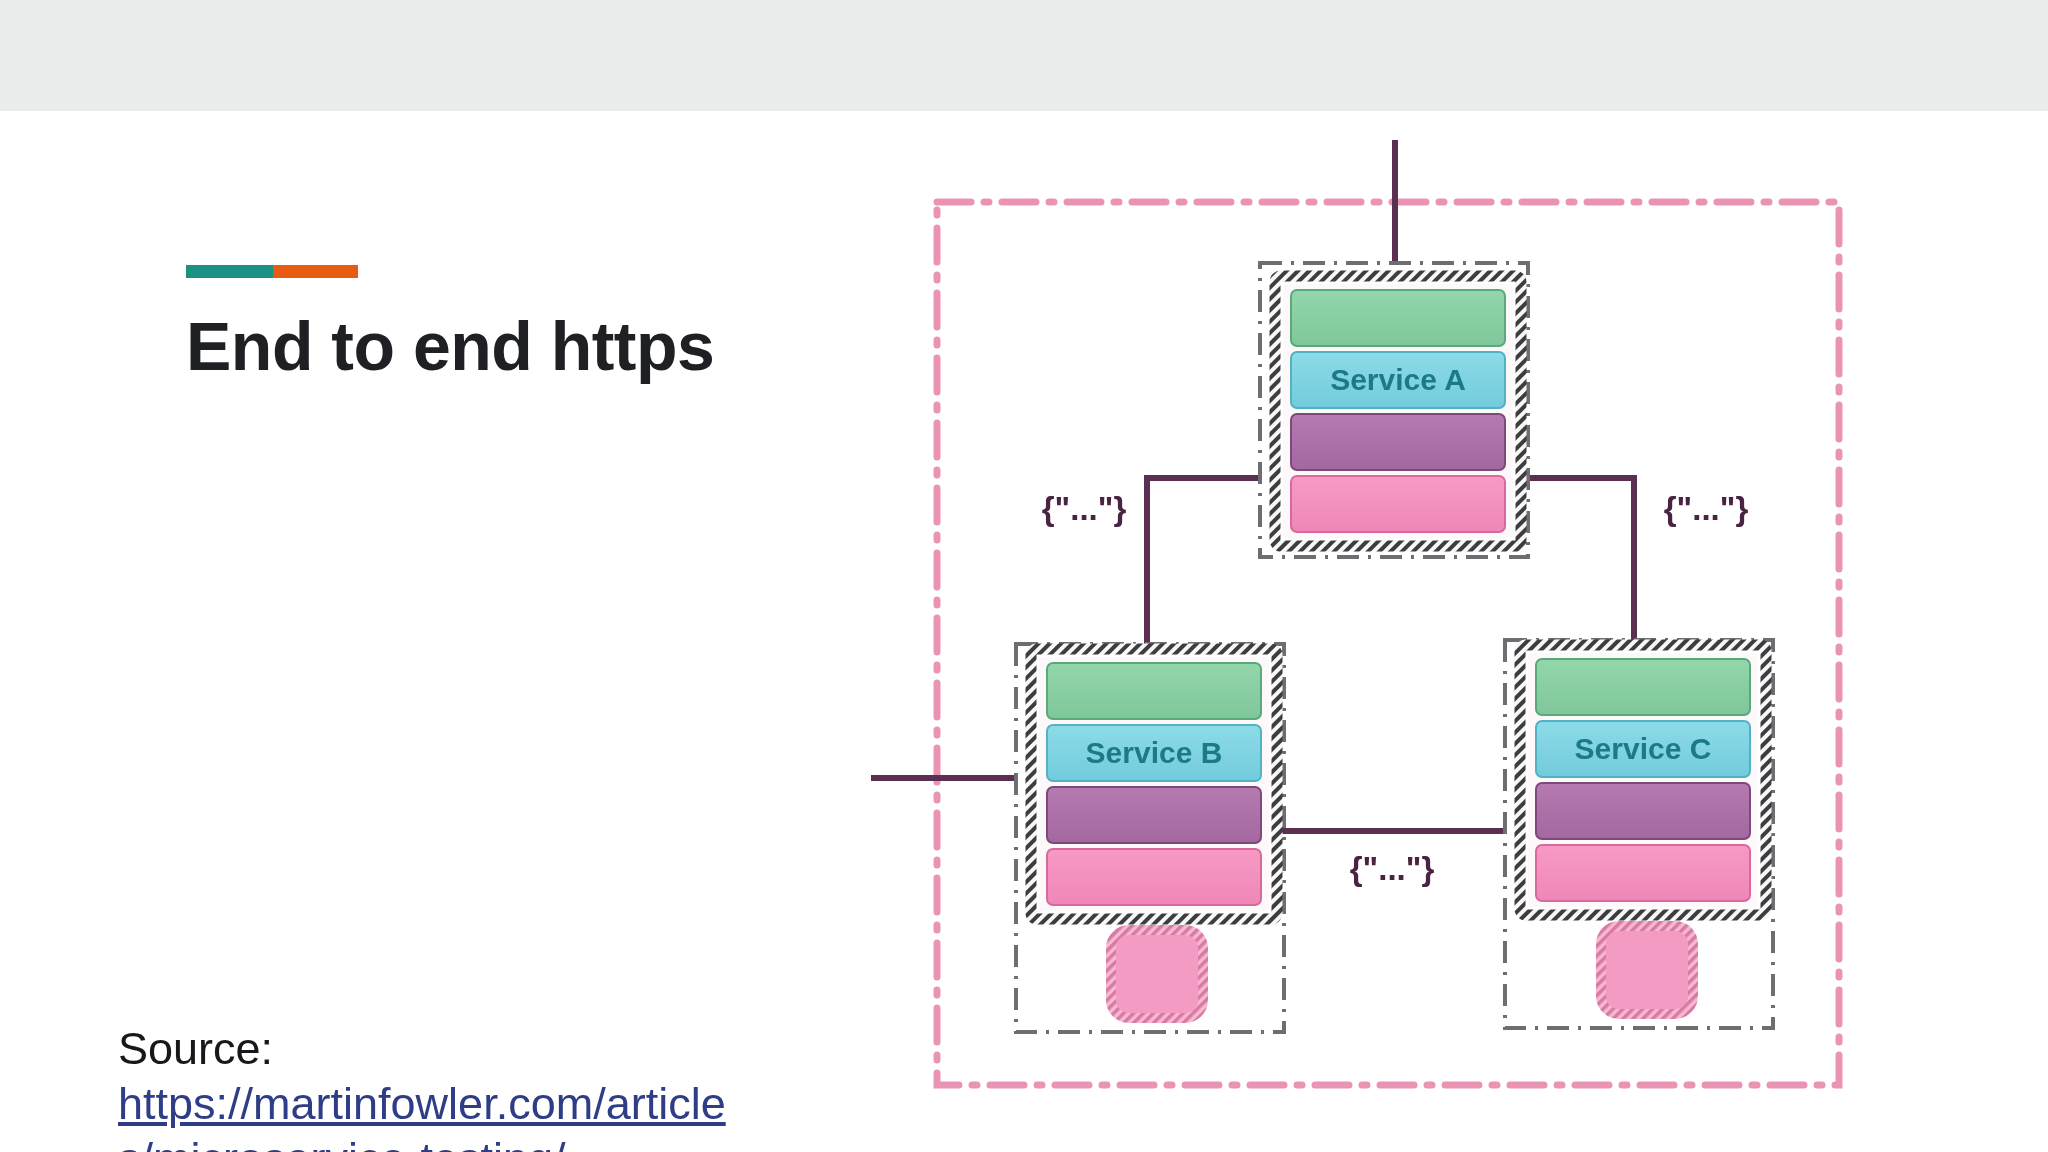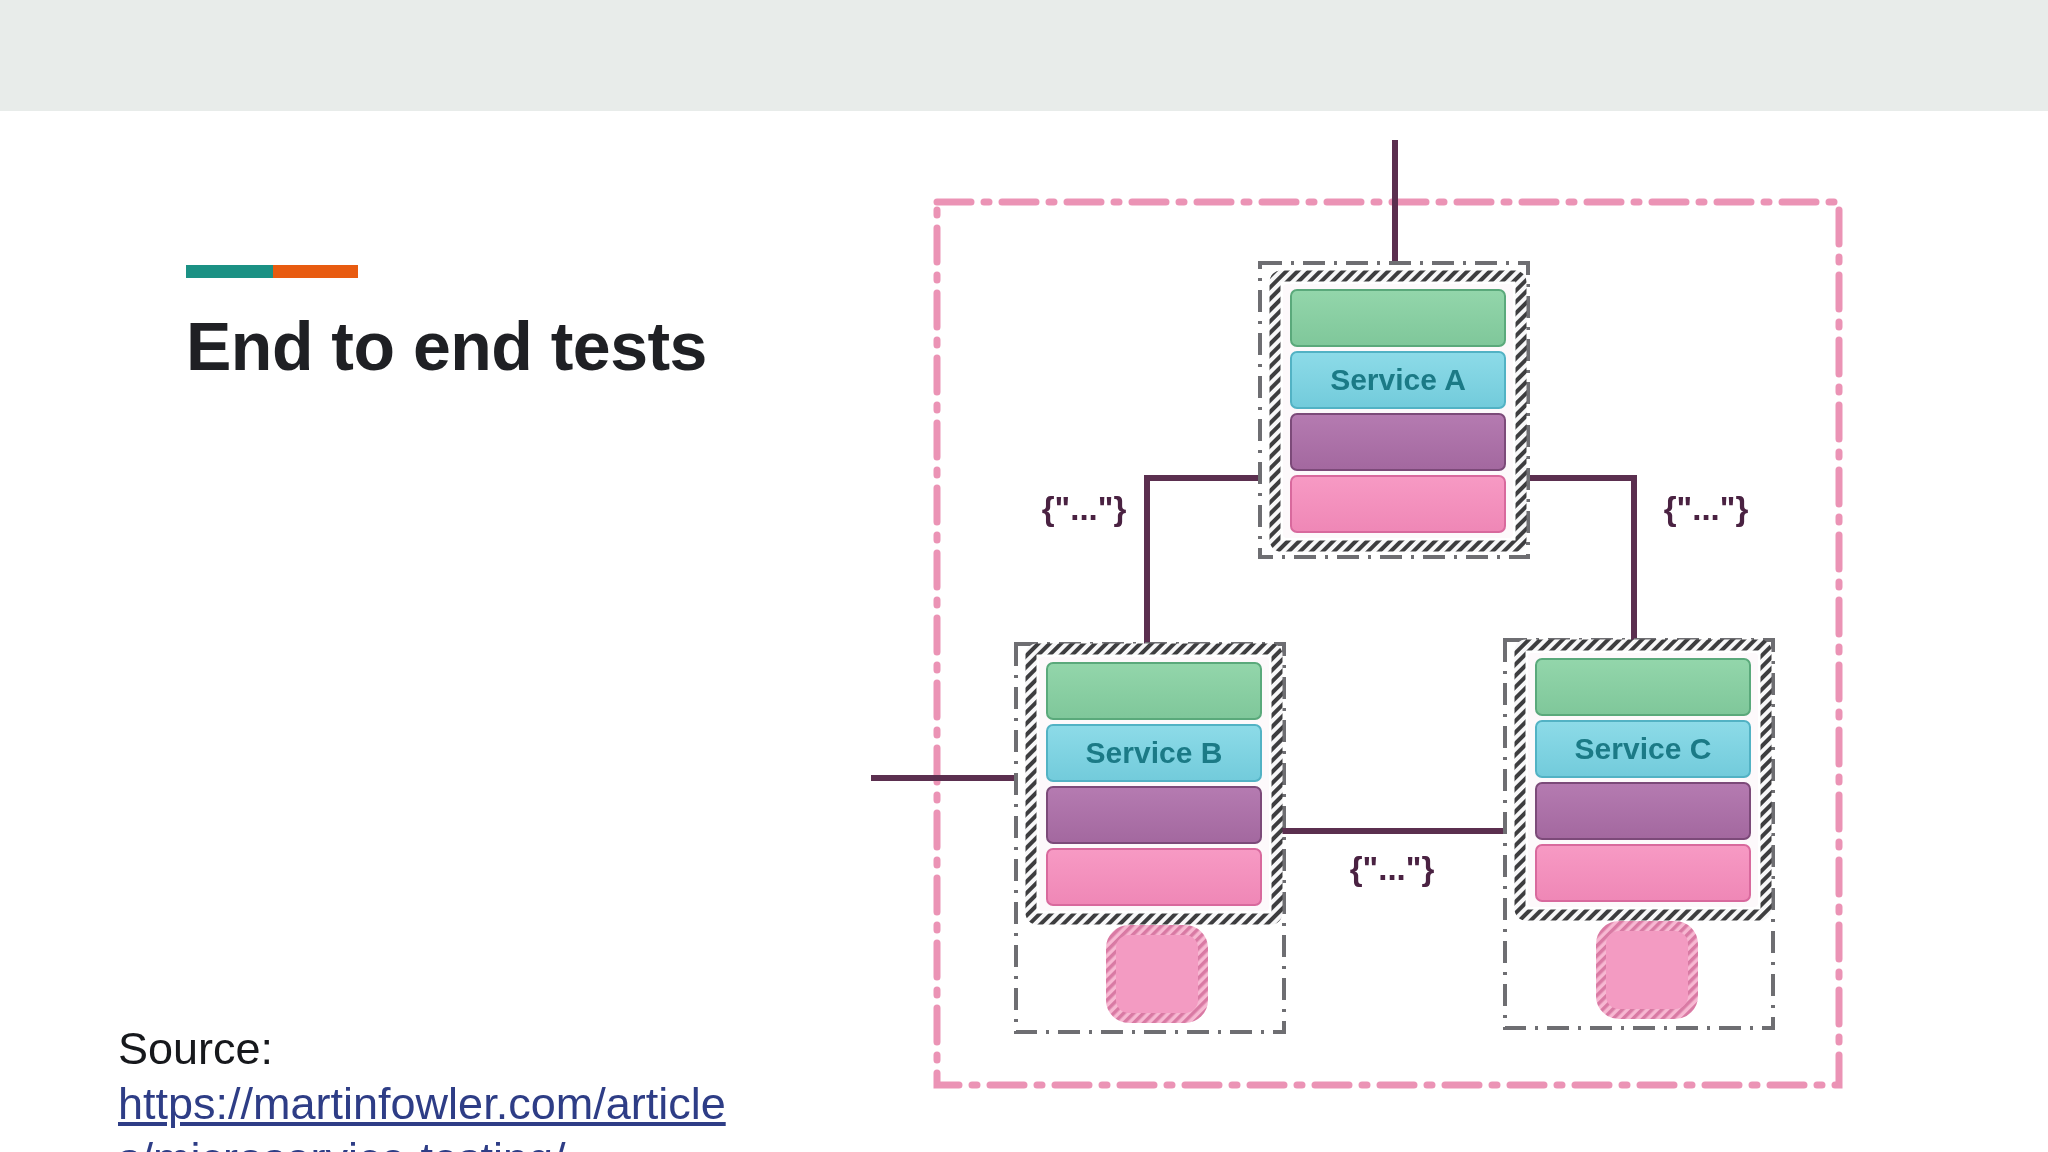--- a/index.html
+++ b/index.html
@@ -77,21 +77,21 @@
 
 <div id="slide">
 
   <div id="topband" style="background: rgb(232, 236, 234);"></div>
 
   <div id="accentbar">
     <div class="seg-teal" style="background: rgb(27, 145, 132);"></div>
     <div class="seg-orange" style="background: rgb(232, 91, 16);"></div>
   </div>
 
-  <div id="title">End to end tests</div>
+  <div id="title">End to end https</div>
 
   <div id="source-block">
     <span class="src-label">Source:</span>
     <a class="src-link" href="#">https://martinfowler.com/articles/microservice-testing/</a>
   </div>
 
   <div id="diagram">
     <svg width="2048" height="1152" viewBox="0 0 2048 1152" xmlns="http://www.w3.org/2000/svg">
       <defs>
 

